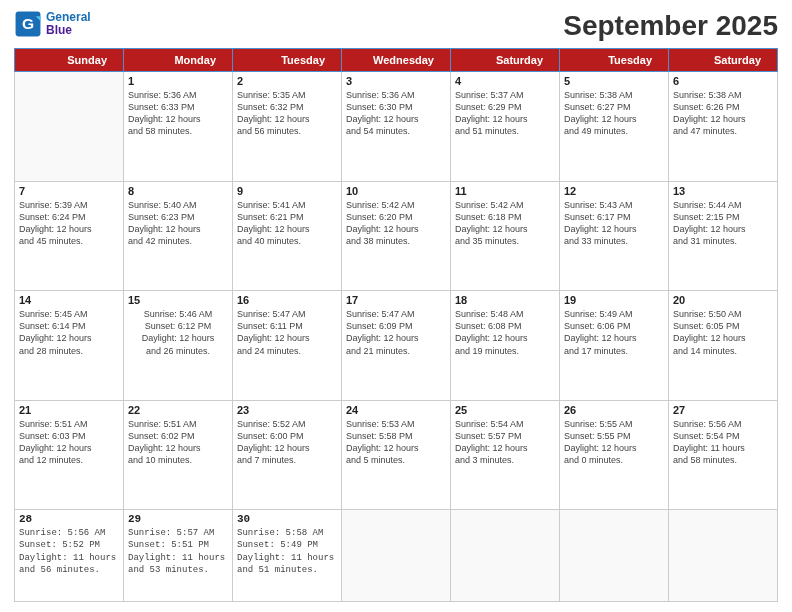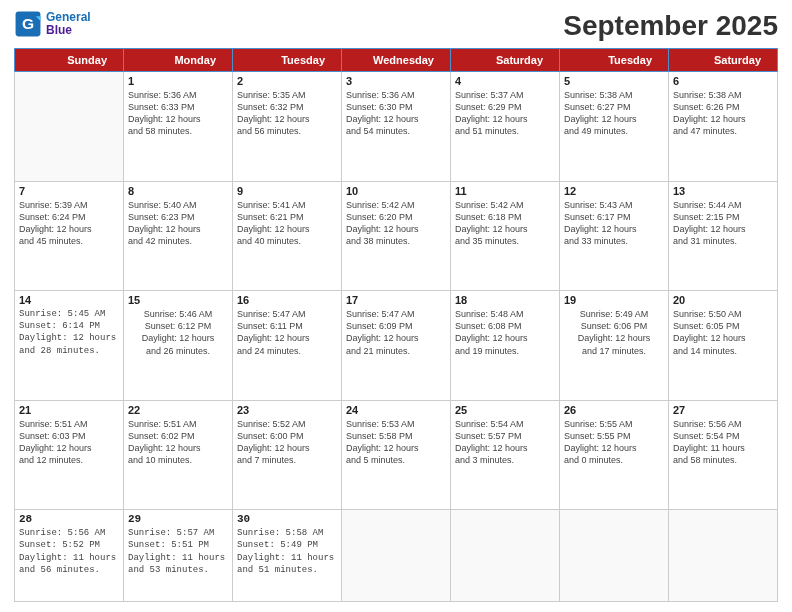--- a/index.html
+++ b/index.html
@@ -225,21 +225,21 @@
             <span class="day-number">13</span>
             <div class="cell-text" style="white-space: pre-line;">Sunrise: 5:44 AM
 Sunset: 2:15 PM
 Daylight: 12 hours
 and 31 minutes.</div>
           </td>
         </tr>
         <tr>
           <td>
             <span class="day-number">14</span>
-            <div class="cell-text" style="white-space: pre-line; font-family: Liberation Mono, monospace;">Sunrise: 5:45 AM
+            <div class="cell-text" style="white-space: pre-line;">Sunrise: 5:45 AM
 Sunset: 6:14 PM
 Daylight: 12 hours
 and 28 minutes.</div>
           </td>
           <td>
             <span class="day-number">15</span>
             <div class="cell-text" style="white-space: pre-line; text-align: center;">Sunrise: 5:46 AM
 Sunset: 6:12 PM
 Daylight: 12 hours
 and 26 minutes.</div>
@@ -260,21 +260,21 @@
           </td>
           <td>
             <span class="day-number">18</span>
             <div class="cell-text" style="white-space: pre-line;">Sunrise: 5:48 AM
 Sunset: 6:08 PM
 Daylight: 12 hours
 and 19 minutes.</div>
           </td>
           <td>
             <span class="day-number">19</span>
-            <div class="cell-text" style="white-space: pre-line; text-align: center;">Sunrise: 5:49 AM
+            <div class="cell-text" style="white-space: pre-line;">Sunrise: 5:49 AM
 Sunset: 6:06 PM
 Daylight: 12 hours
 and 17 minutes.</div>
           </td>
           <td>
             <span class="day-number">20</span>
             <div class="cell-text" style="white-space: pre-line;">Sunrise: 5:50 AM
 Sunset: 6:05 PM
 Daylight: 12 hours
 and 14 minutes.</div>

